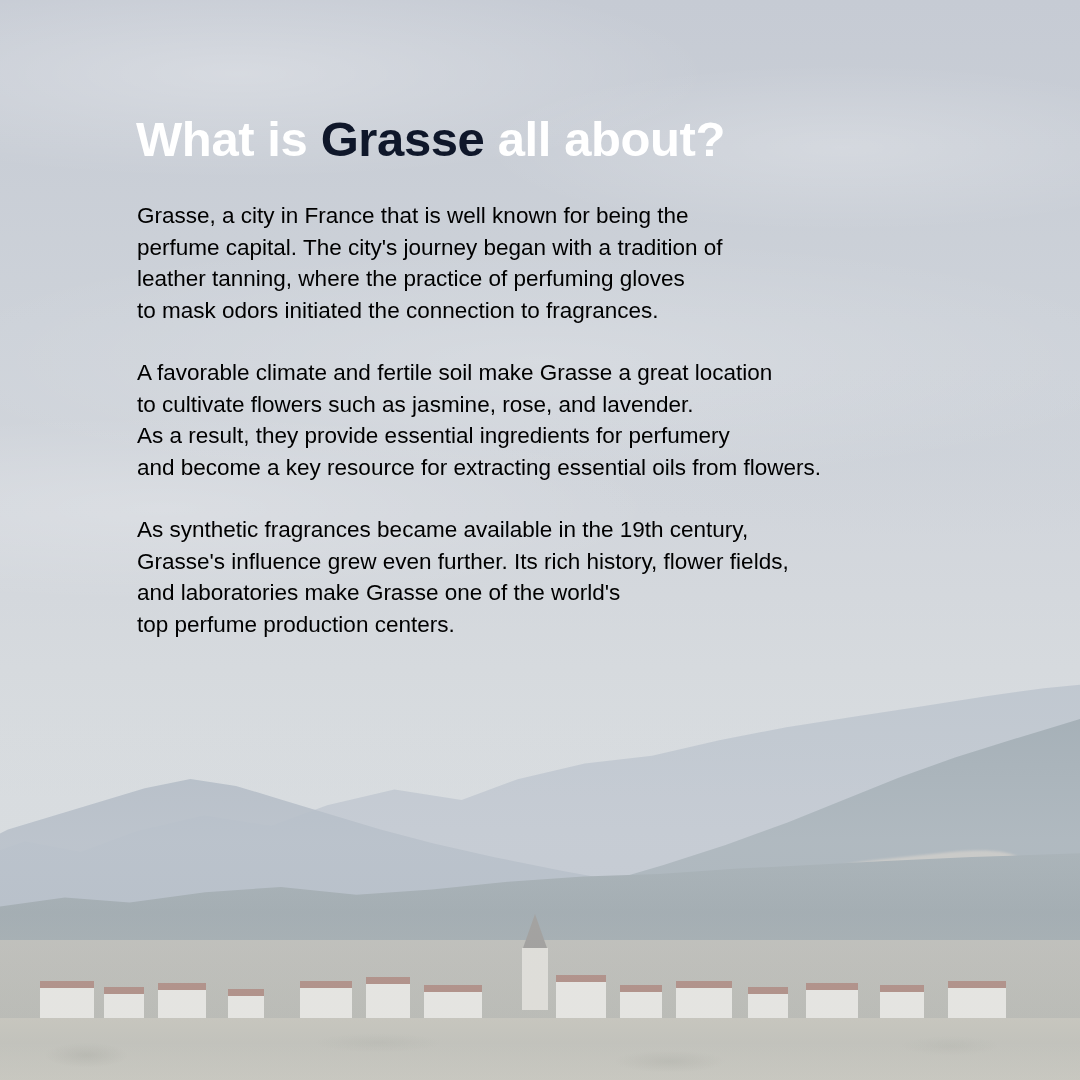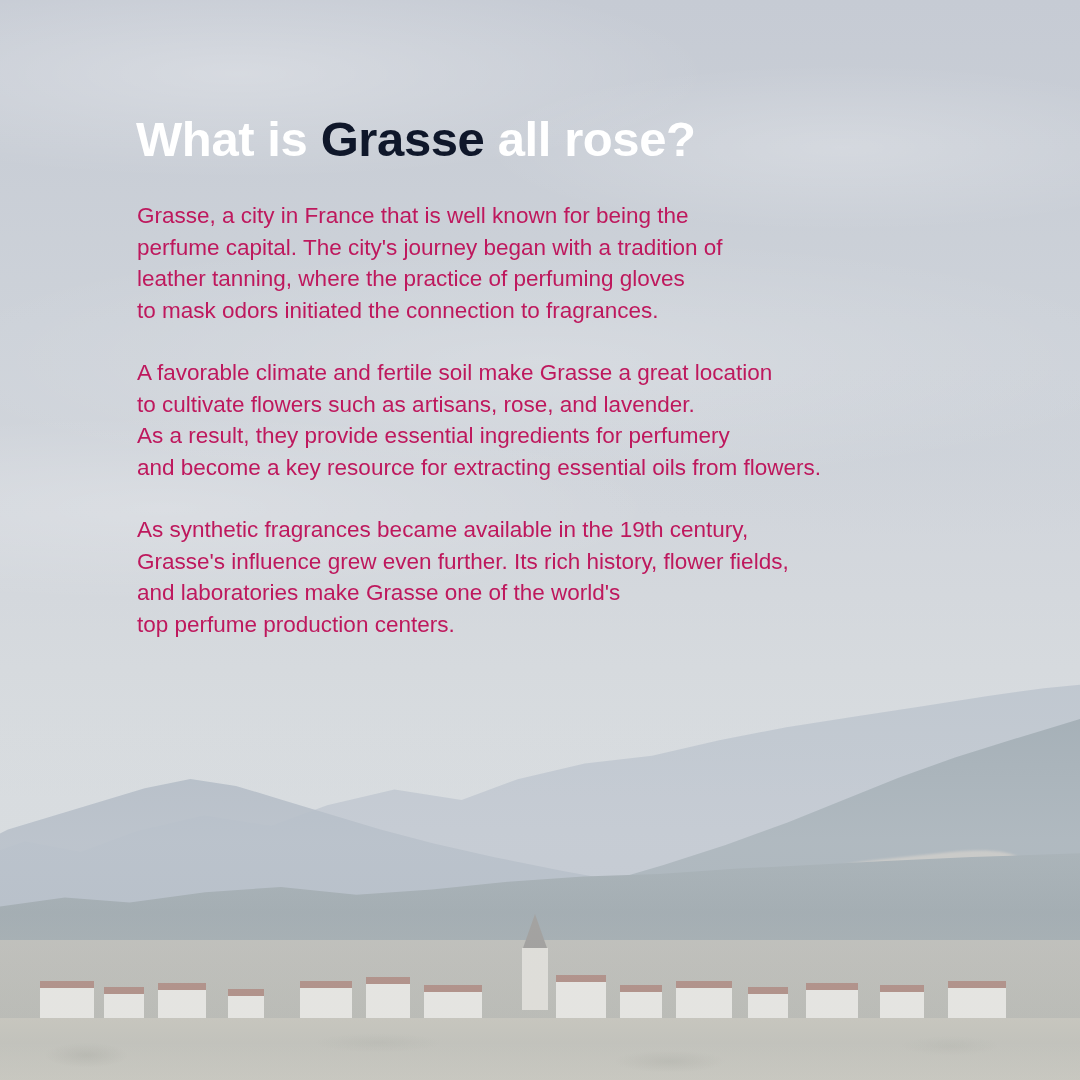--- a/index.html
+++ b/index.html
@@ -205,21 +205,21 @@
     white-space: nowrap;
   }
   .headline .em {
     color: #0f172a;
   }
   .body {
     position: absolute;
     left: 137px;
     top: 200px;
     width: 830px;
-    color: #be185d;
+    color: #000000;
     font-size: 22.5px;
     line-height: 31.5px;
   }
   .para {
     margin: 0 0 31px 0;
     white-space: pre-line;
   }
   .para:last-child { margin-bottom: 0; }
 </style>
 </head>
@@ -252,29 +252,29 @@
     <div class="house" style="left:880px; width:44px; height:26px;"></div>
     <div class="house" style="left:948px; width:58px; height:30px;"></div>
     <div class="church"></div>
 
     <div class="field"></div>
     <div class="field-texture"></div>
     <div class="haze"></div>
   </div>
 
   <div class="content">
-    <h1 class="headline"><span>What is </span><span class="em">Grasse</span><span> all rose?</span></h1>
+    <h1 class="headline"><span>What is </span><span class="em">Grasse</span><span> all about?</span></h1>
 
     <div class="body">
       <p class="para">Grasse, a city in France that is well known for being the
 perfume capital. The city's journey began with a tradition of
 leather tanning, where the practice of perfuming gloves
 to mask odors initiated the connection to fragrances.</p>
       <p class="para">A favorable climate and fertile soil make Grasse a great location
-to cultivate flowers such as artisans, rose, and lavender.
+to cultivate flowers such as jasmine, rose, and lavender.
 As a result, they provide essential ingredients for perfumery
 and become a key resource for extracting essential oils from flowers.</p>
       <p class="para">As synthetic fragrances became available in the 19th century,
 Grasse's influence grew even further. Its rich history, flower fields,
 and laboratories make Grasse one of the world's
 top perfume production centers.</p>
     </div>
   </div>
 
 </div>

